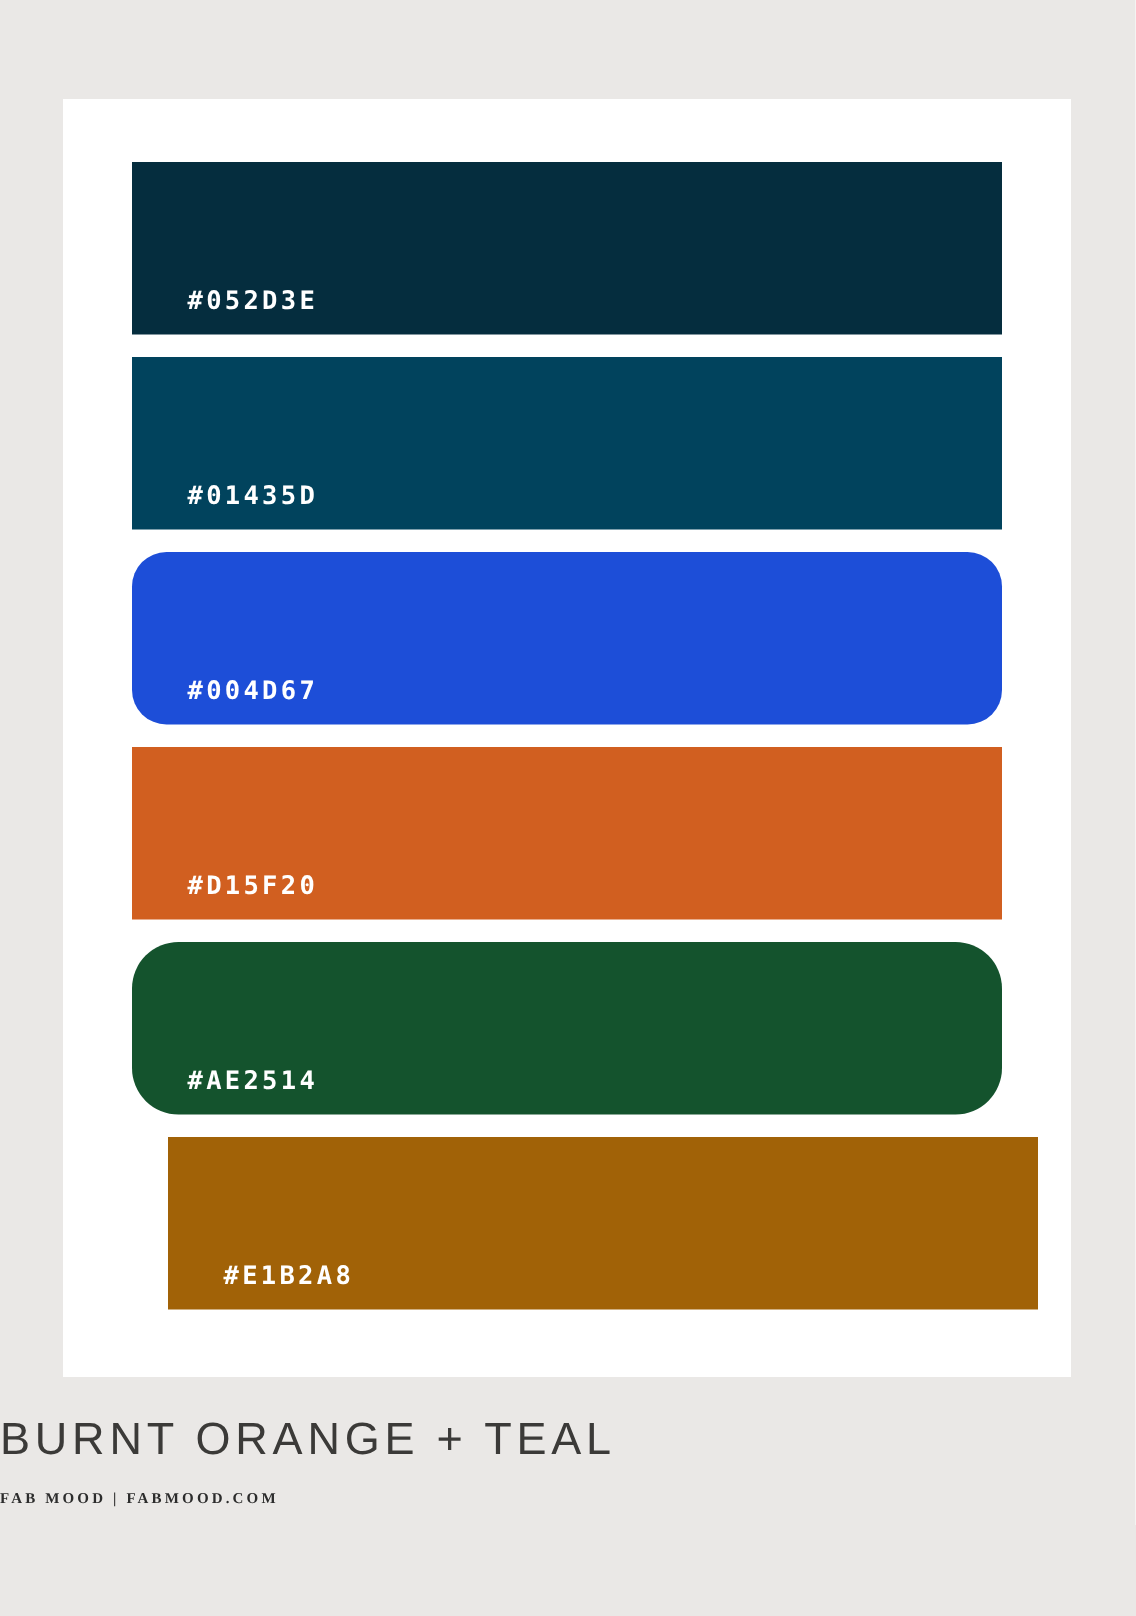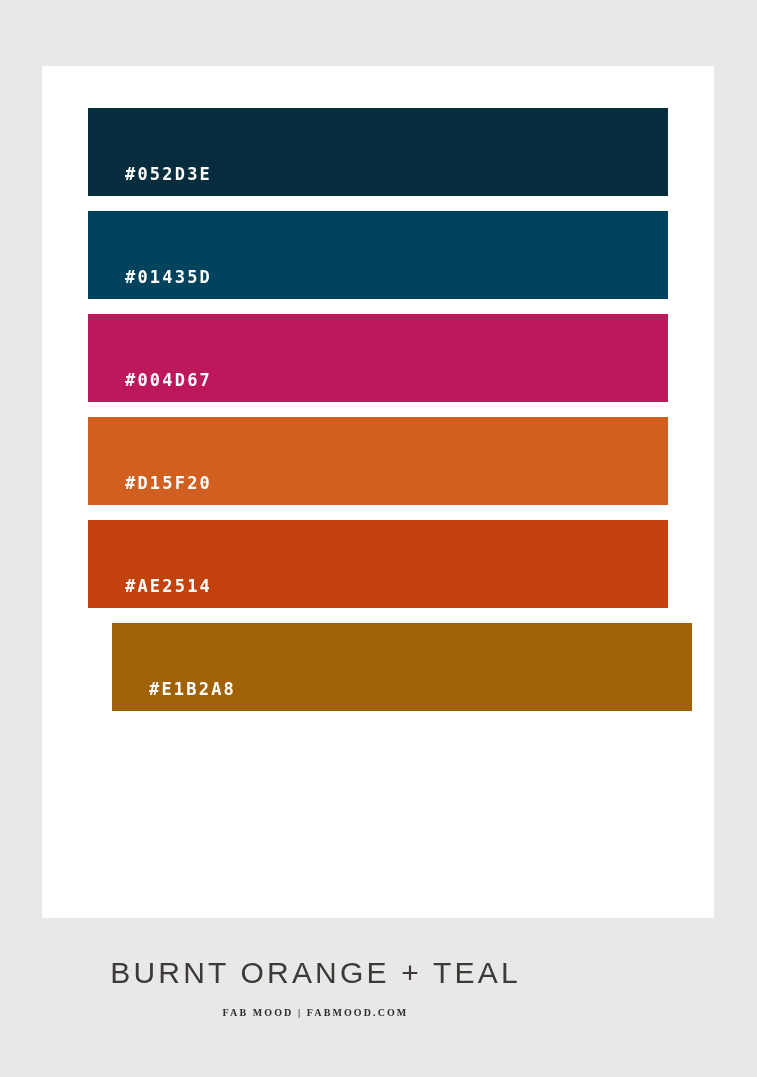--- a/index.html
+++ b/index.html
@@ -32,21 +32,21 @@
     top: 42px;    
     width: 580px;
     display: flex;
     flex-direction: column;
     gap: 15px;
   }
 
   .swatch {
     position: relative;
     width: 100%;
-    height: 88px;
+    height: 115px;
     box-sizing: border-box;
   }
 
   .swatch-label {
     position: absolute;
     left: 37px;
     bottom: 12px;
     color: #ffffff;
     font-family: "DejaVu Sans Mono", "Liberation Mono", monospace;
     font-size: 17px;
@@ -54,22 +54,21 @@
     letter-spacing: 2.2px;
     white-space: nowrap;
   }
 
   
   #footer {
     position: absolute;
     left: 0;
     top: 940px;
     width: 631px;
-    text-align: center;
-    margin-top: 13px;
+    text-align: left;
   }
 
   #palette-title {
     color: #3b3a38;
     font-family: "Liberation Sans", sans-serif;
     font-size: 30px;
     font-weight: 300;
     letter-spacing: 3.2px;
     line-height: 40px;
     white-space: nowrap;
@@ -93,29 +92,29 @@
   <div id="swatch-list">
 
     <div class="swatch" style="background-color: rgb(5, 45, 62);">
       <span class="swatch-label" style="color: rgb(255, 255, 255);">#052D3E</span>
     </div>
 
     <div class="swatch" style="background-color: rgb(1, 67, 93); text-align: center;">
       <span class="swatch-label" style="color: rgb(255, 255, 255);">#01435D</span>
     </div>
 
-    <div class="swatch" style="background-color: #be185d;">
+    <div class="swatch" style="background-color: #1d4ed8; border-radius: 23px;">
       <span class="swatch-label" style="color: rgb(255, 255, 255);">#004D67</span>
     </div>
 
     <div class="swatch" style="background-color: rgb(209, 95, 32);">
       <span class="swatch-label" style="color: #ffffff;">#D15F20</span>
     </div>
 
-    <div class="swatch" style="background-color: #c2410c;">
+    <div class="swatch" style="background-color: #14532d; border-radius: 31px;">
       <span class="swatch-label" style="color: rgb(255, 255, 255);">#AE2514</span>
     </div>
 
     <div class="swatch" style="background-color: #a16207; margin-left: 24px;">
       <span class="swatch-label" style="color: rgb(255, 255, 255);">#E1B2A8</span>
     </div>
 
   </div>
 </div>
 

